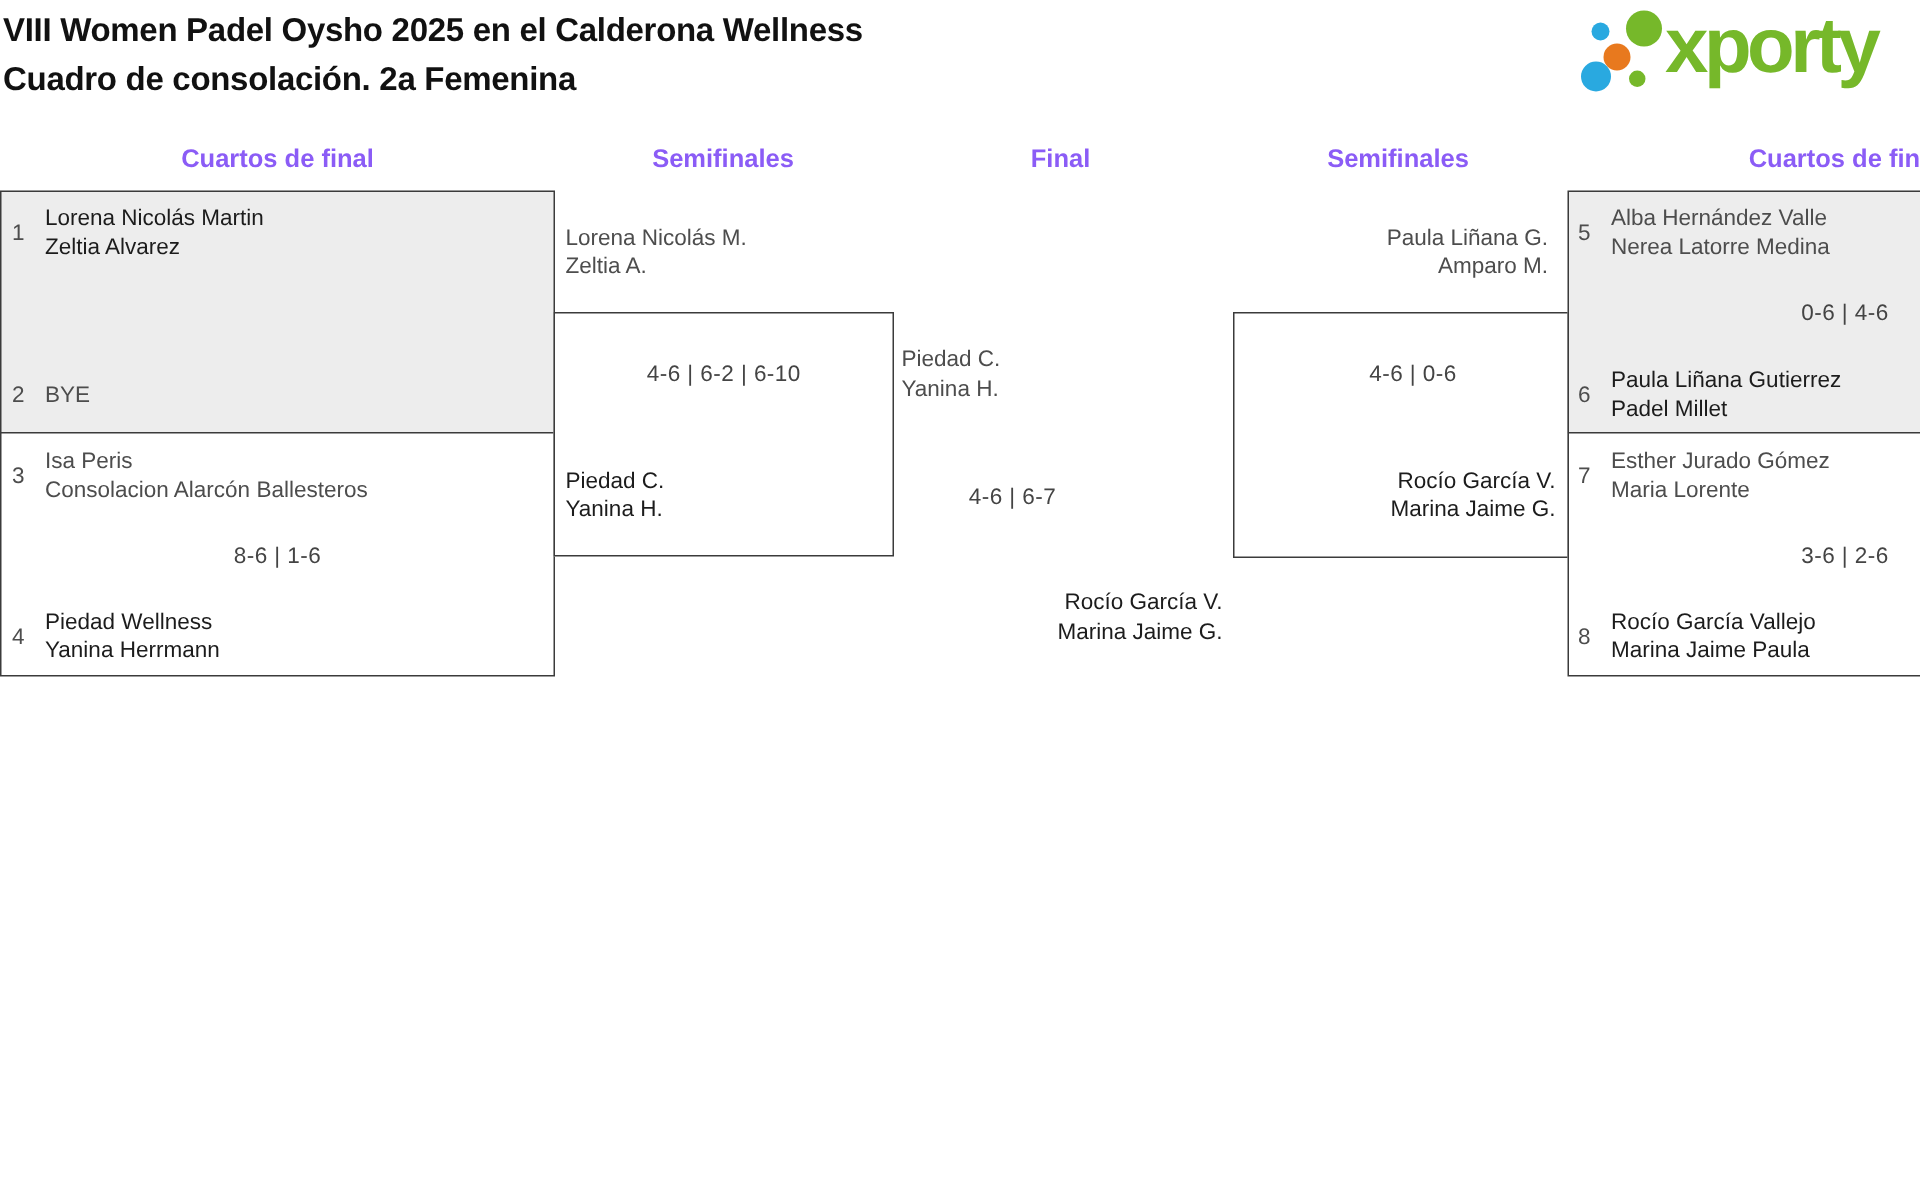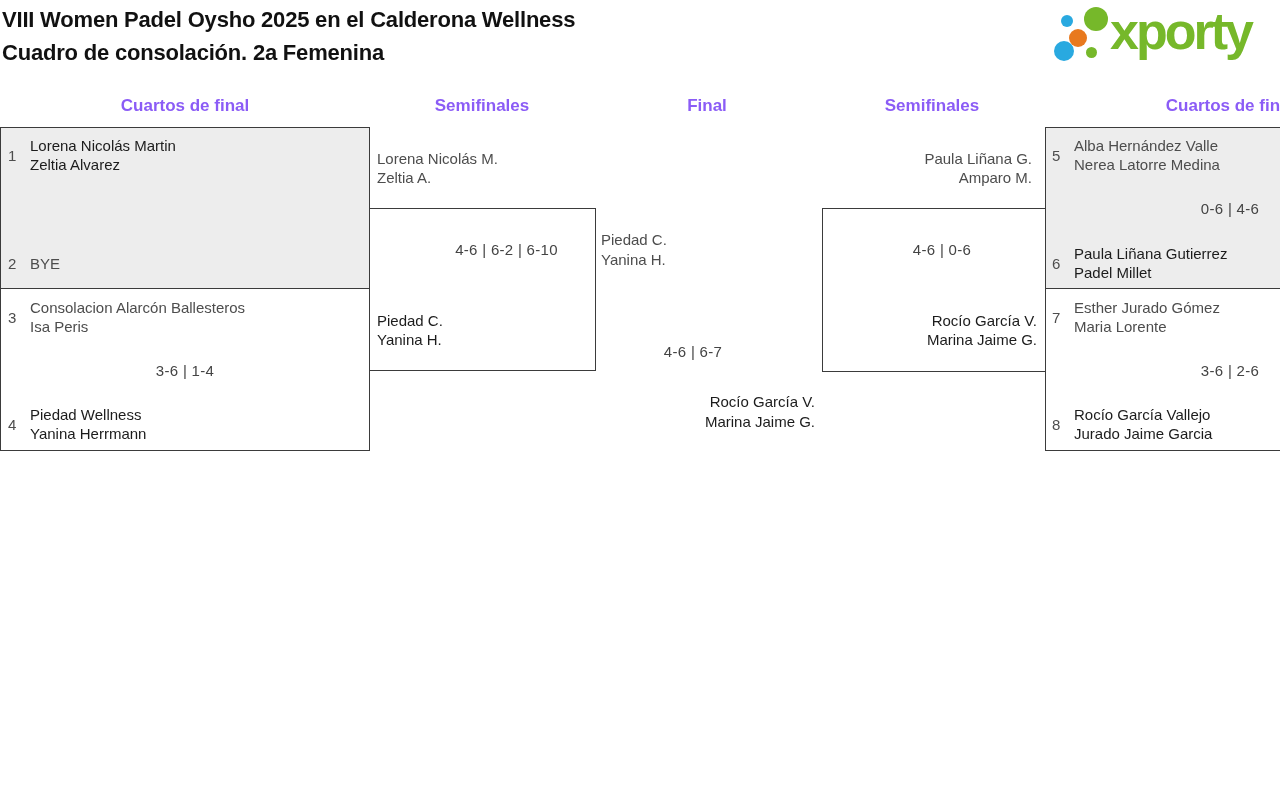--- a/index.html
+++ b/index.html
@@ -67,22 +67,22 @@
   #sfrt2{left:822px;width:215px;top:311px;justify-content:flex-end;}
   
   #ft1{left:601px;top:230px;line-height:20px;}
   #ft2{left:575px;width:240px;top:392px;line-height:20px;justify-content:flex-end;}
   
   .score{
     position:absolute;text-align:center;font-size:15px;color:#444;
     letter-spacing:0.3px;white-space:nowrap;
   }
   #scoreB  {left:0px;   width:370px;top:362px;}
-  #scoreSFL{left:369px; width:227px;top:241px;padding-left:24px;}
-  #scoreF  {left:580px; width:226px;top:323px;margin-top:20px;}
+  #scoreSFL{left:369px; width:227px;top:241px;}
+  #scoreF  {left:562px; width:226px;top:323px;}
   #scoreSFR{left:822px; width:240px;top:241px;}
   #scoreC  {left:1045px;width:370px;top:200px;}
   #scoreD  {left:1045px;width:370px;top:362px;}
 </style>
 </head>
 <body>
 
 <div class="page-title">
   <div>VIII Women Padel Oysho 2025 en el Calderona Wellness</div>
   <div>Cuadro de consolación. 2a Femenina</div>
@@ -120,25 +120,25 @@
 <div class="team" id="q1t2">
   <span class="seed">2</span>
   <span class="names">
     <div>BYE</div>
   </span>
 </div>
 
 <div class="team" id="q2t1">
   <span class="seed">3</span>
   <span class="names">
+    <div>Isa Peris</div>
     <div>Consolacion Alarcón Ballesteros</div>
-    <div>Isa Peris</div>
-  </span>
-</div>
-<div class="score" id="scoreB">3-6 | 1-4</div>
+  </span>
+</div>
+<div class="score" id="scoreB">8-6 | 1-6</div>
 <div class="team winner" id="q2t2">
   <span class="seed">4</span>
   <span class="names">
     <div>Piedad Wellness</div>
     <div>Yanina Herrmann</div>
   </span>
 </div>
 
 <div class="team" id="sflt1">
   <span class="names">
@@ -203,15 +203,15 @@
   <span class="names">
     <div>Esther Jurado Gómez</div>
     <div>Maria Lorente</div>
   </span>
 </div>
 <div class="score" id="scoreD">3-6 | 2-6</div>
 <div class="team winner" id="q4t2">
   <span class="seed">8</span>
   <span class="names">
     <div>Rocío García Vallejo</div>
-    <div>Jurado Jaime Garcia</div>
+    <div>Marina Jaime Paula</div>
   </span>
 </div>
 
 </body></html>

